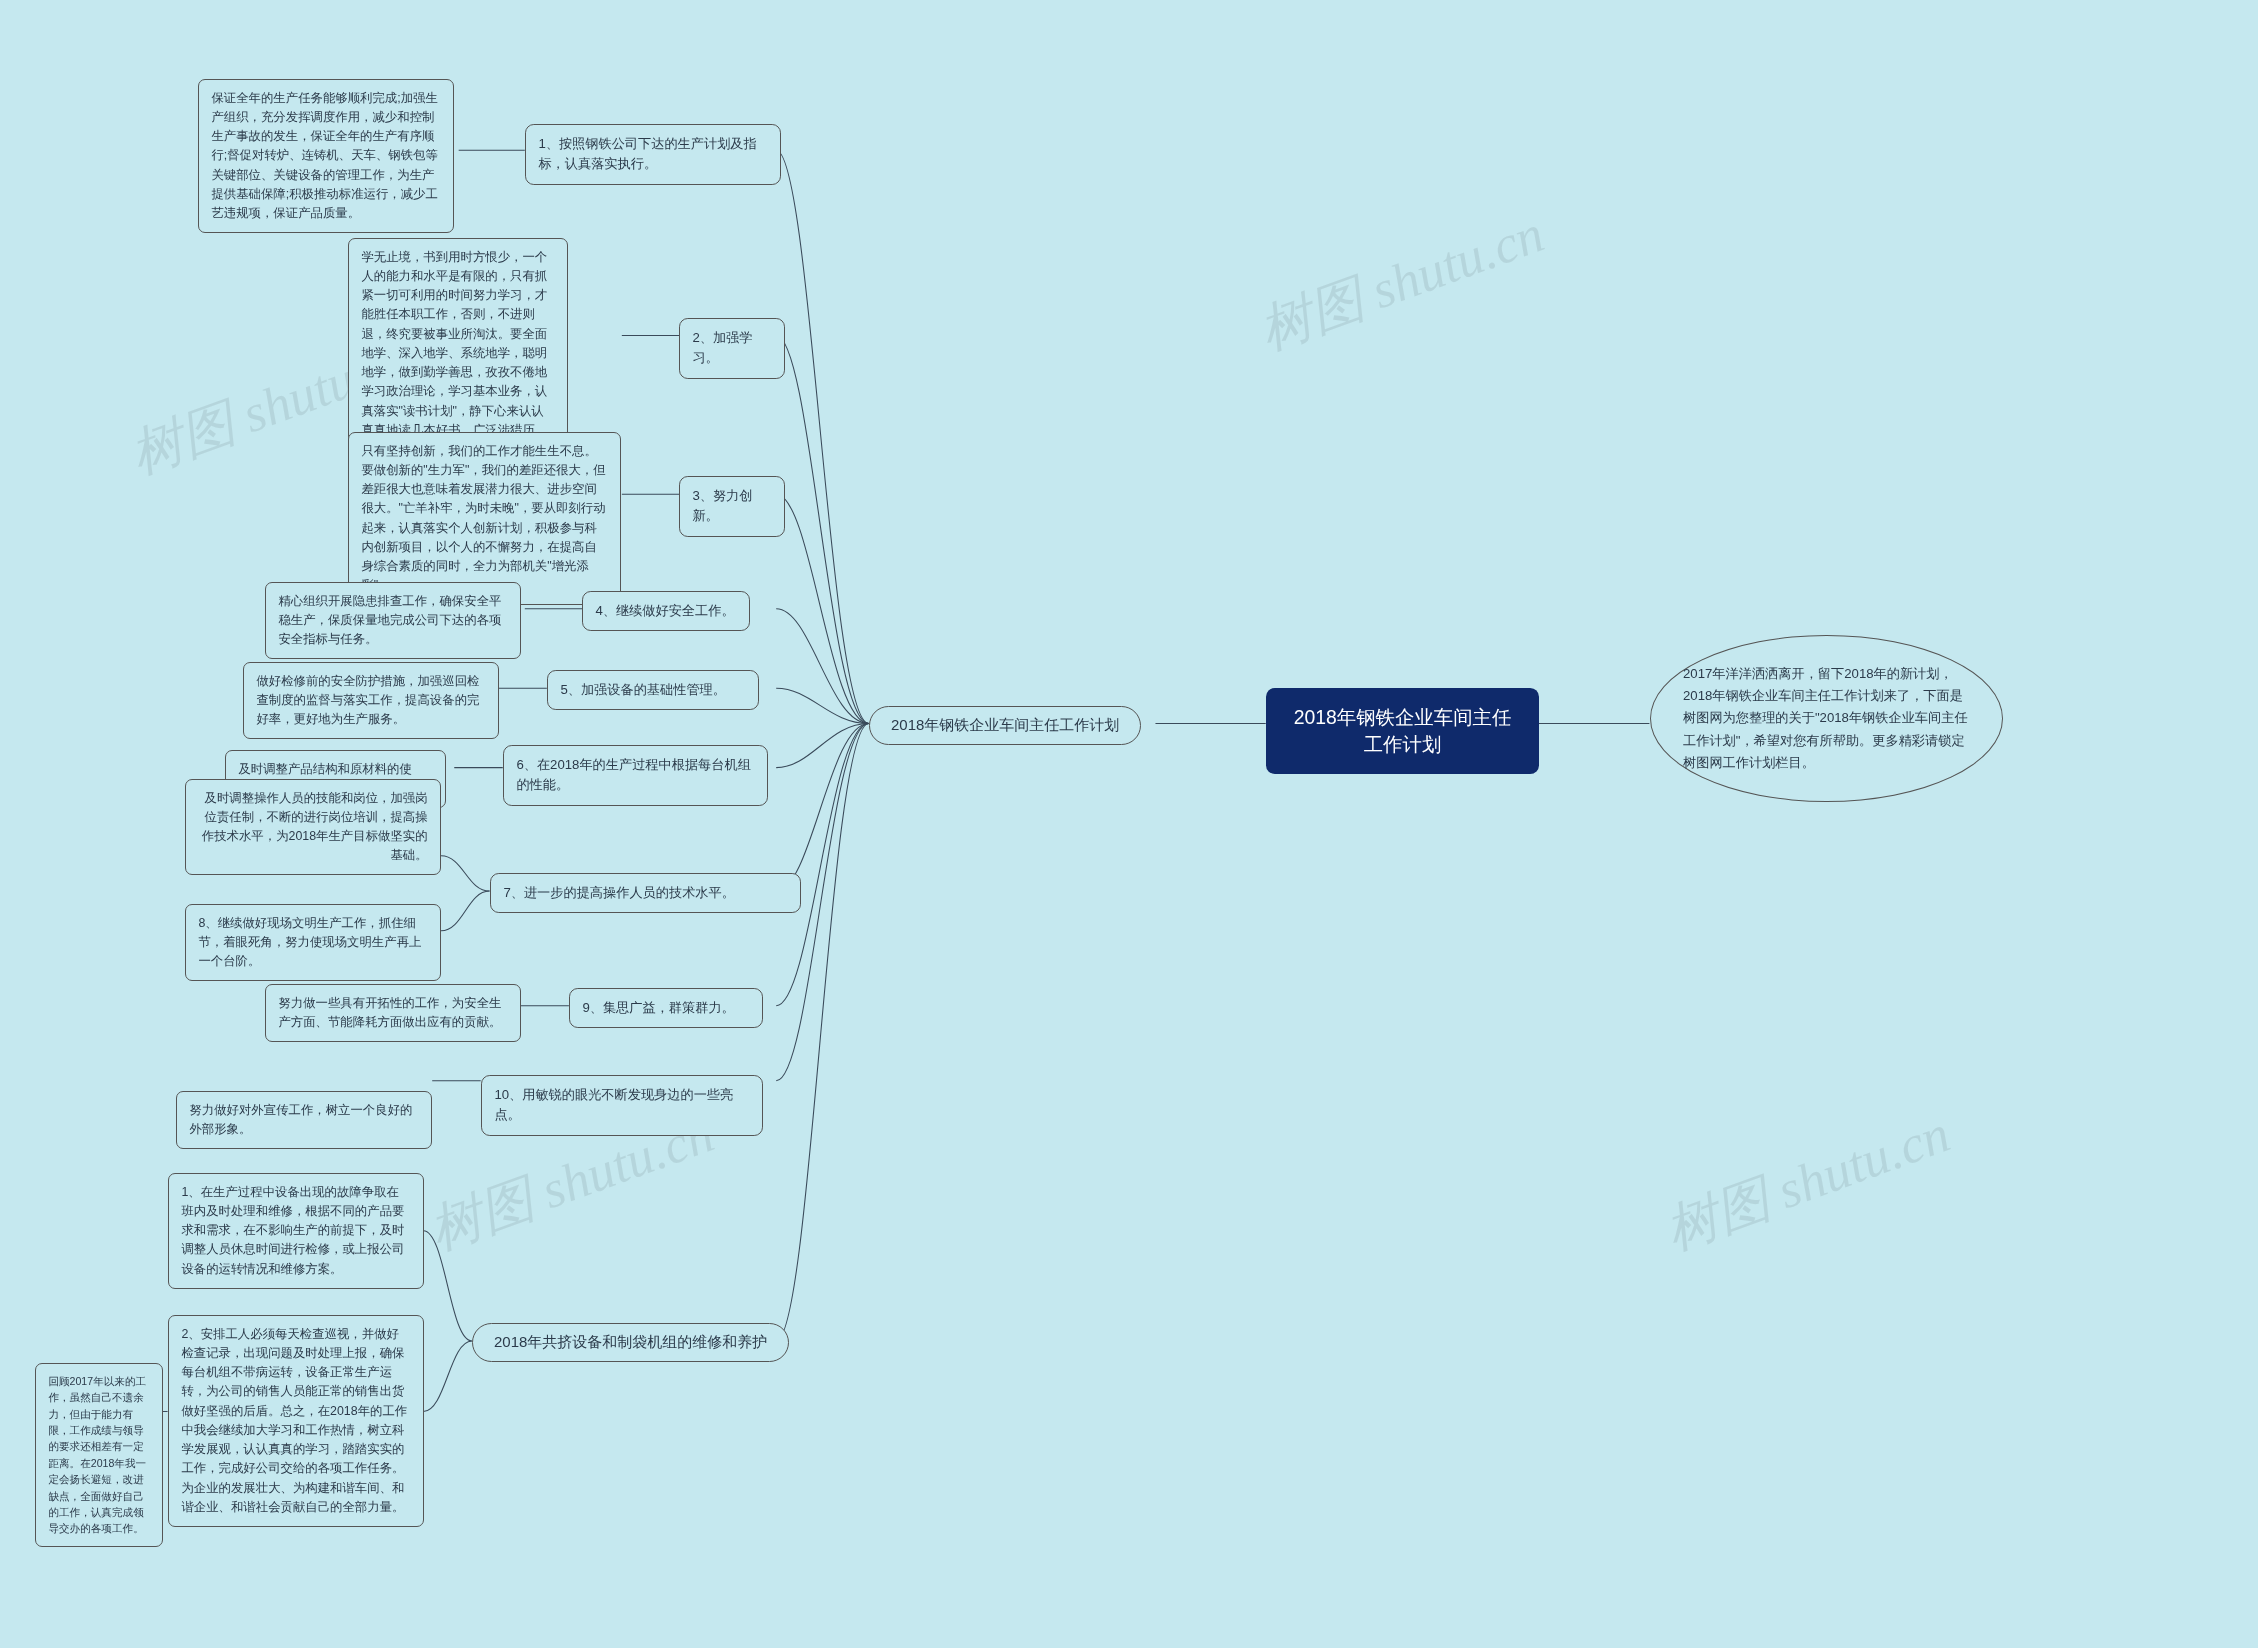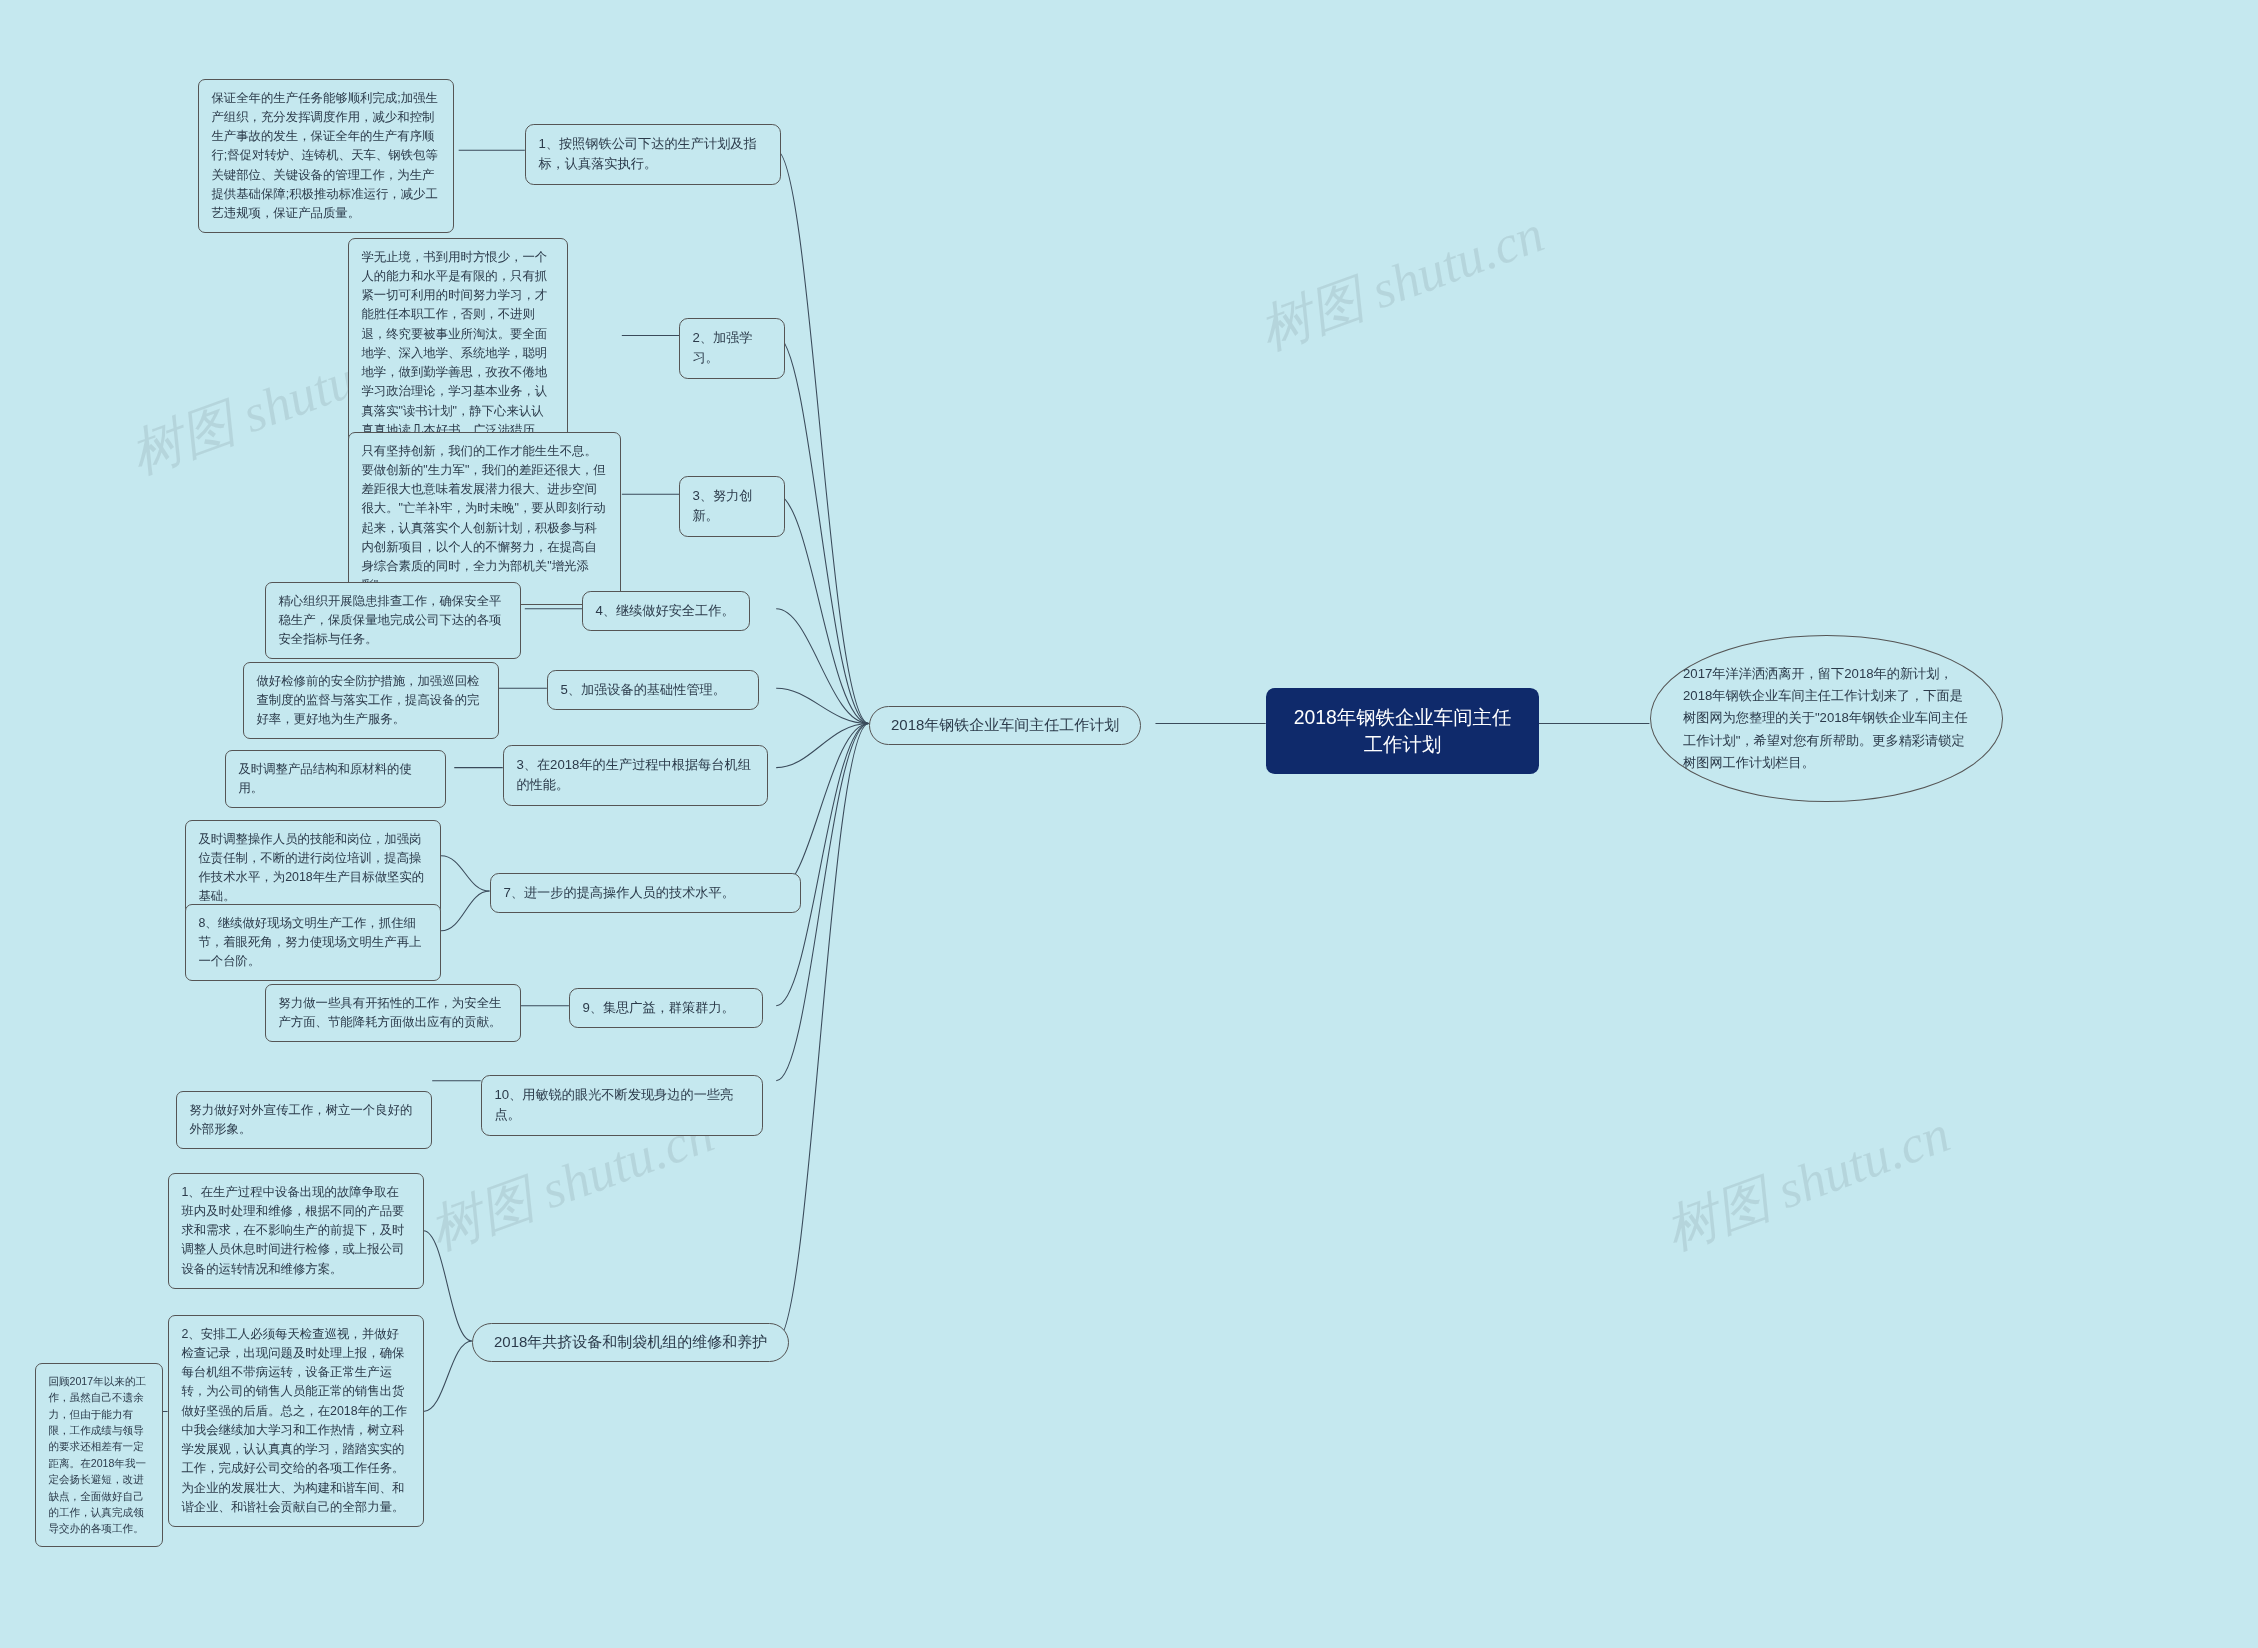--- a/index.html
+++ b/index.html
@@ -145,25 +145,25 @@
 
 <div class="node sub" style="left:679px; top:476px; width:106px;">3、努力创新。</div>
 <div class="node leaf" style="left:348px; top:432px; width:273px;">只有坚持创新，我们的工作才能生生不息。要做创新的"生力军"，我们的差距还很大，但差距很大也意味着发展潜力很大、进步空间很大。"亡羊补牢，为时未晚"，要从即刻行动起来，认真落实个人创新计划，积极参与科内创新项目，以个人的不懈努力，在提高自身综合素质的同时，全力为部机关"增光添彩"。</div>
 
 <div class="node sub" style="left:582px; top:591px; width:168px;">4、继续做好安全工作。</div>
 <div class="node leaf" style="left:265px; top:582px;">精心组织开展隐患排查工作，确保安全平稳生产，保质保量地完成公司下达的各项安全指标与任务。</div>
 
 <div class="node sub" style="left:547px; top:670px; width:212px;">5、加强设备的基础性管理。</div>
 <div class="node leaf" style="left:243px; top:662px;">做好检修前的安全防护措施，加强巡回检查制度的监督与落实工作，提高设备的完好率，更好地为生产服务。</div>
 
-<div class="node sub" style="left:503px; top:745px; width:265px;">3、在2018年的生产过程中根据每台机组的性能。</div>
+<div class="node sub" style="left:503px; top:745px; width:265px;">6、在2018年的生产过程中根据每台机组的性能。</div>
 <div class="node leaf" style="left:225px; top:750px; width:221px;">及时调整产品结构和原材料的使用。</div>
 
 <div class="node sub" style="left:490px; top:873px; width:311px;">7、进一步的提高操作人员的技术水平。</div>
-<div class="node leaf" style="left:185px; top:820px;">及时调整操作人员的技能和岗位，加强岗位责任制，不断的进行岗位培训，提高操作技术水平，为2018年生产目标做坚实的基础。</div>
+<div class="node leaf" style="left:185px; top:779px;text-align:right;">及时调整操作人员的技能和岗位，加强岗位责任制，不断的进行岗位培训，提高操作技术水平，为2018年生产目标做坚实的基础。</div>
 <div class="node leaf" style="left:185px; top:904px;">8、继续做好现场文明生产工作，抓住细节，着眼死角，努力使现场文明生产再上一个台阶。</div>
 
 <div class="node sub" style="left:569px; top:988px; width:194px;">9、集思广益，群策群力。</div>
 <div class="node leaf" style="left:265px; top:984px;">努力做一些具有开拓性的工作，为安全生产方面、节能降耗方面做出应有的贡献。</div>
 
 <div class="node sub" style="left:481px; top:1075px; width:282px;">10、用敏锐的眼光不断发现身边的一些亮点。</div>
 <div class="node leaf" style="left:176px; top:1059px;margin-top:32px;">努力做好对外宣传工作，树立一个良好的外部形象。</div>
 
 <div class="node branch-title" style="left:472px; top:1323px;">2018年共挤设备和制袋机组的维修和养护</div>
 

